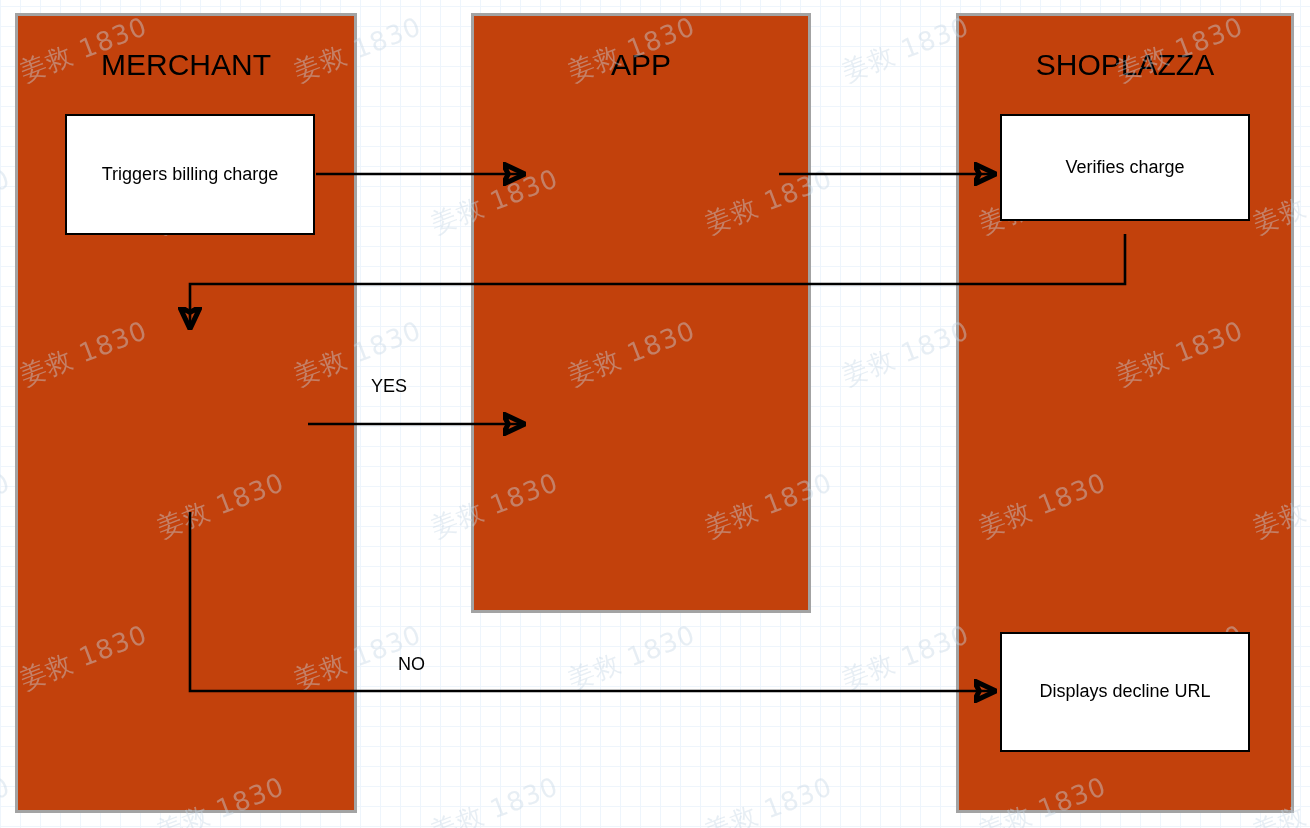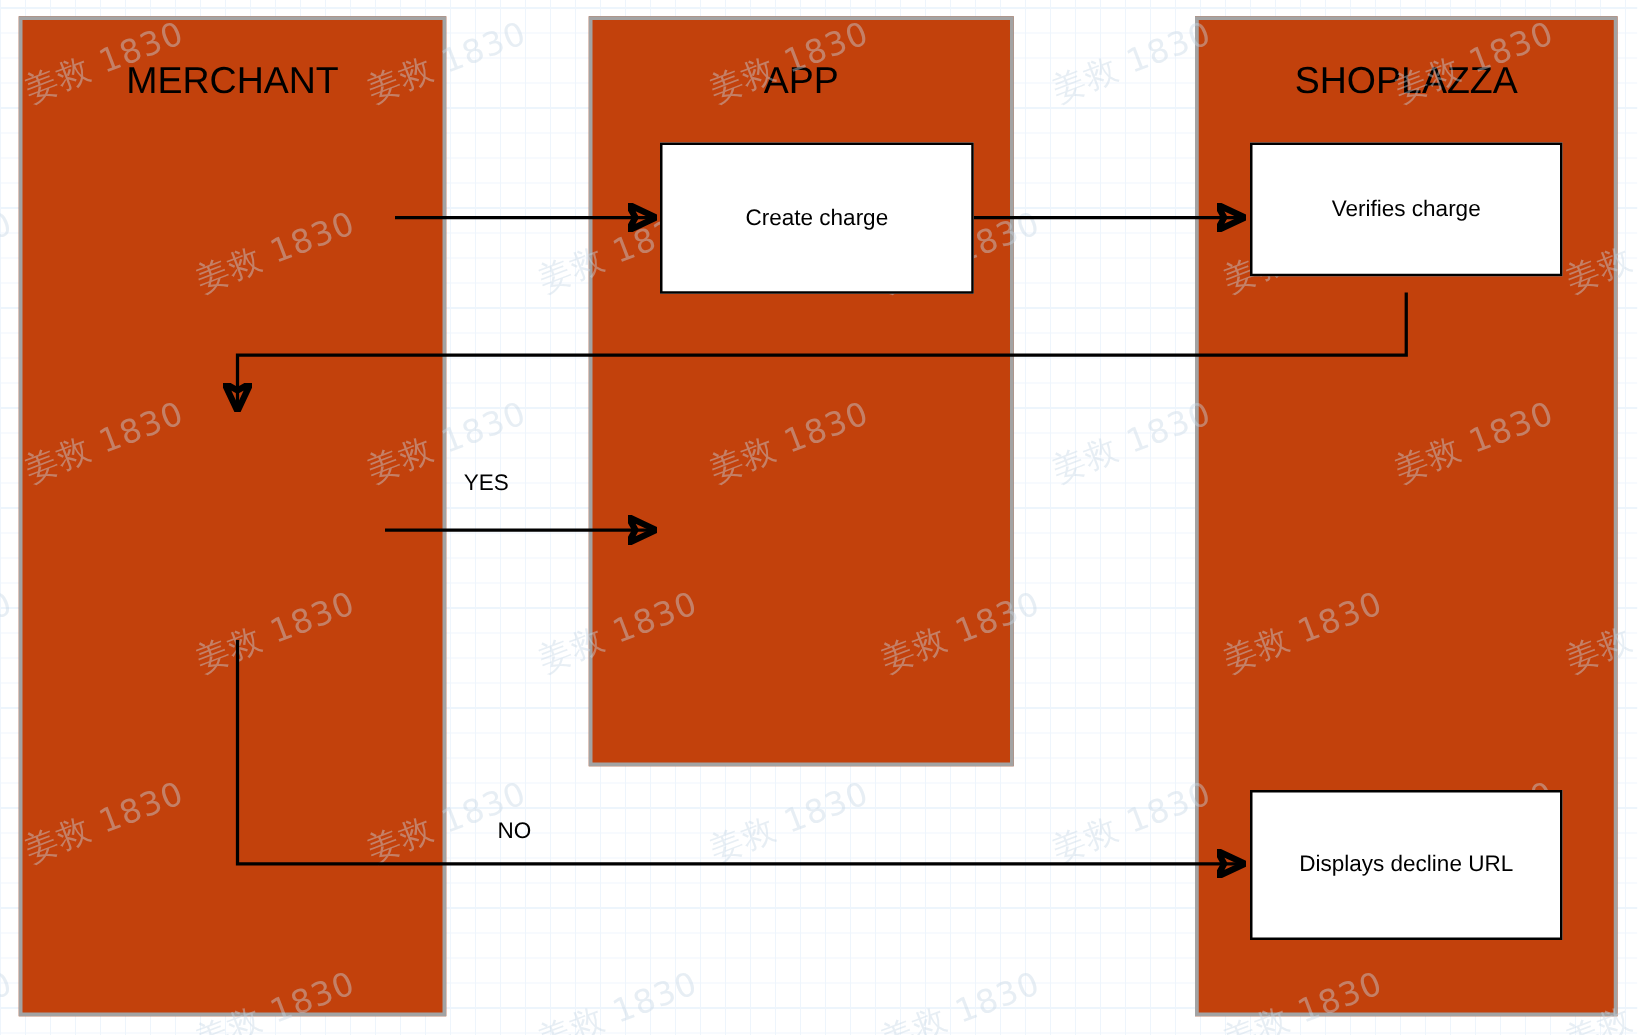--- a/index.html
+++ b/index.html
@@ -162,24 +162,24 @@
     <path d="M 1125 234 L 1125 284 L 190 284 L 190 326" marker-end="url(#arrow)"></path>
 
     <path d="M 308 424 L 522 424" marker-end="url(#arrow)"></path>
 
     <path d="M 190 512 L 190 691 L 993 691" marker-end="url(#arrow)"></path>
   </svg>
 
   <div class="edge-label" style="left:371px; top:376px;">YES</div>
   <div class="edge-label" style="left:398px; top:654px;">NO</div>
 
-
-  <div class="node-box" style="left:528px; top:114px; width:251px; height:121px;">
-    <span class="node-label">Create charge</span>
-  </div>
+  <div class="node-box" style="left:65px; top:114px; width:250px; height:121px;">
+    <span class="node-label">Triggers billing charge</span>
+  </div>
+
 
   <div class="node-box" style="left:1000px; top:114px; width:250px; height:107px;align-items:center;">
     <span class="node-label">Verifies charge</span>
   </div>
 
 
 
   <div class="node-box" style="left:1000px; top:632px; width:250px; height:120px;">
     <span class="node-label">Displays decline URL</span>
   </div>

